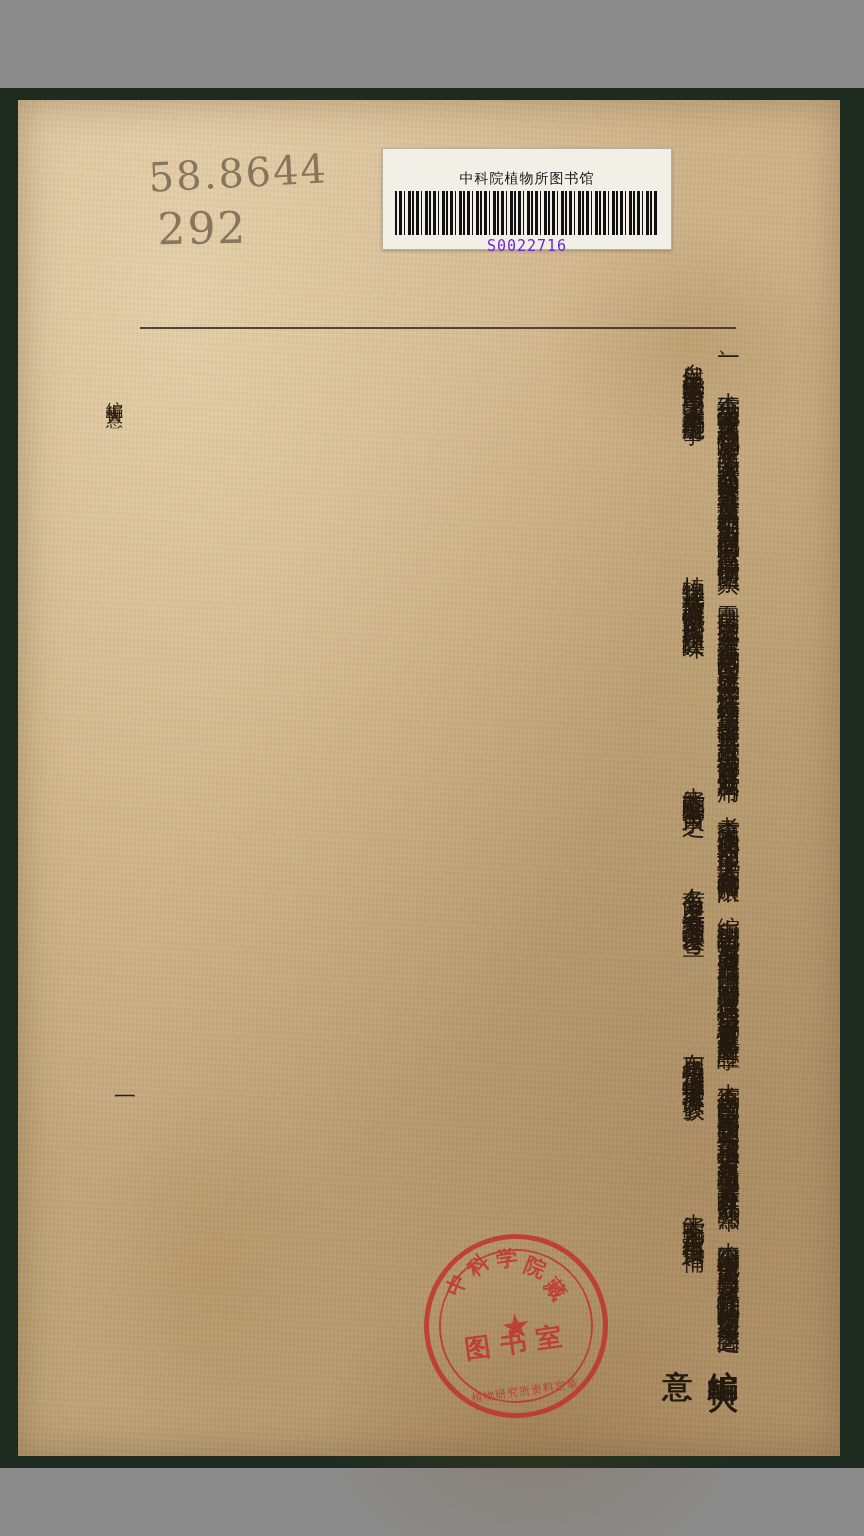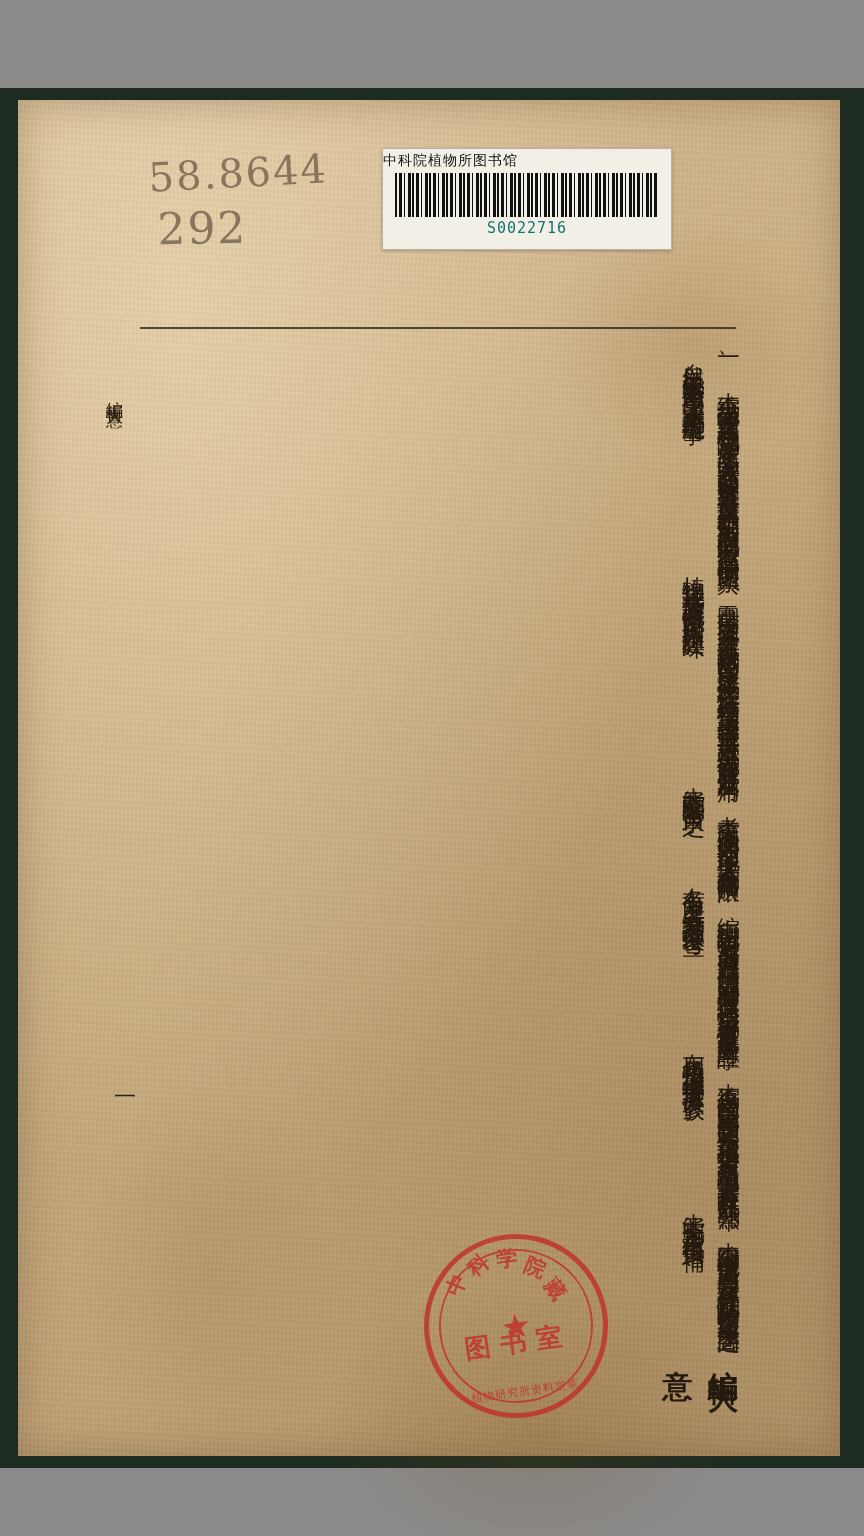--- a/index.html
+++ b/index.html
@@ -74,24 +74,25 @@
     position: absolute;
     left: 382px;
     top: 148px;
     width: 288px;
     height: 100px;
     background: #f2efe6;
     border: 1px solid #b9b0a0;
     box-shadow: 0 1px 3px rgba(0,0,0,0.25);
   }
   .label .libname {
+    text-align: center;
     font-family: "DejaVu Sans", sans-serif;
     font-size: 14px;
     color: #141414;
-    margin-top: 3px;
+    margin-top: 21px;
     letter-spacing: 1px;
   }
   .label .bars {
     height: 44px;
     margin: 3px 12px 2px 12px;
     background-image: repeating-linear-gradient(
       90deg,
       #101010 0px, #101010 2px,
       #f2efe6 2px, #f2efe6 4px,
       #101010 4px, #101010 7px,
@@ -99,21 +100,21 @@
       #101010 9px, #101010 10px,
       #f2efe6 10px, #f2efe6 13px,
       #101010 13px, #101010 16px,
       #f2efe6 16px, #f2efe6 17px
     );
   }
   .label .code {
     text-align: center;
     font-family: "DejaVu Sans Mono", monospace;
     font-size: 15px;
-    color: #0f766e;
+    color: #6d28d9;
     letter-spacing: 1px;
   }
   
   .rule {
     position: absolute;
     left: 140px;
     top: 327px;
     width: 596px;
     height: 2px;
     background: #3a2e20;

